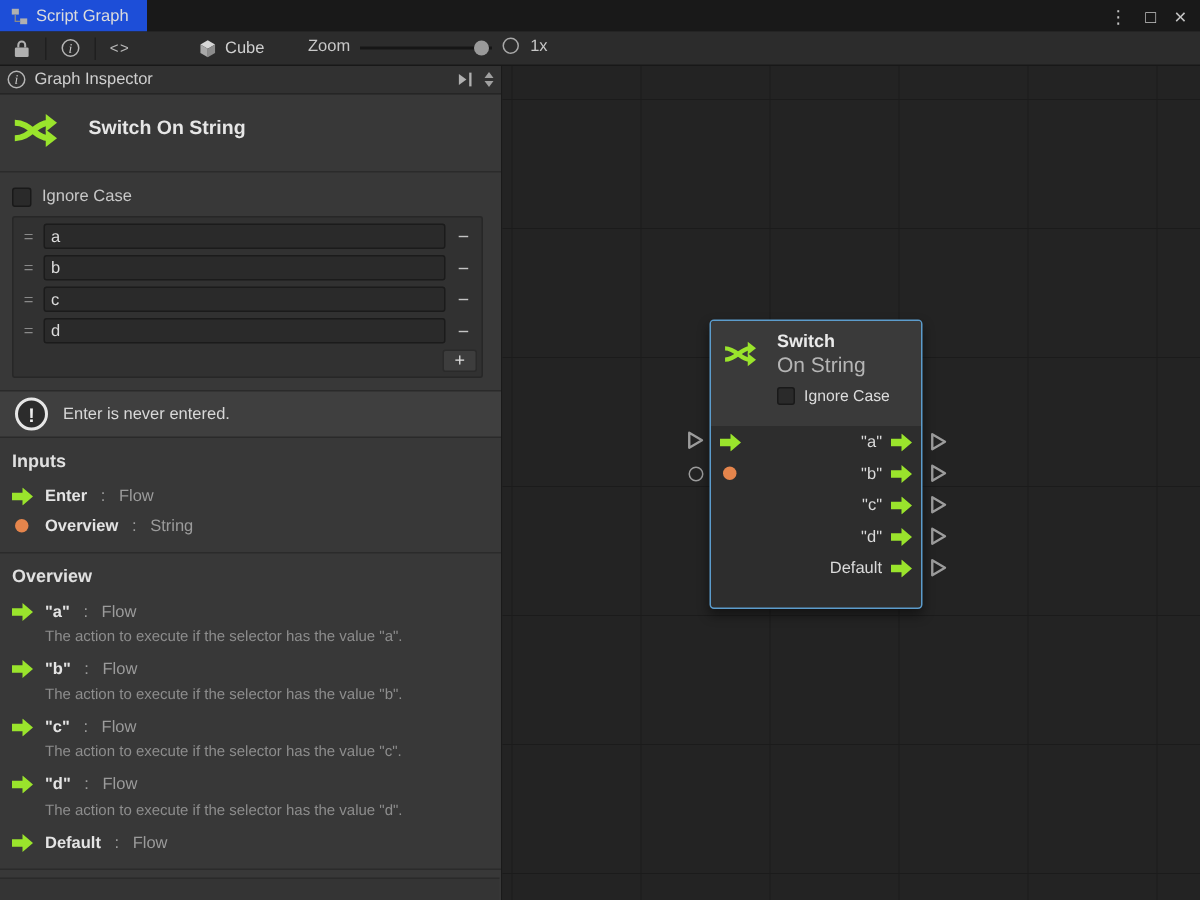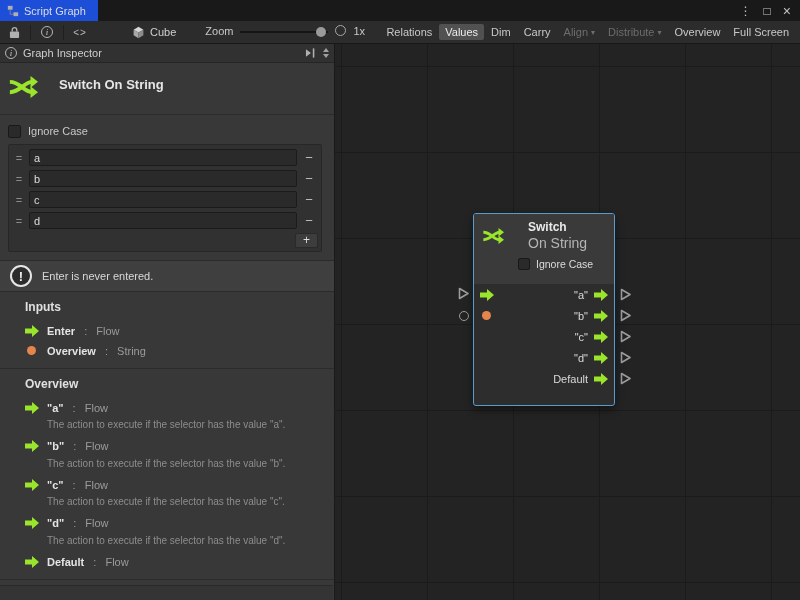--- a/index.html
+++ b/index.html
@@ -60,21 +60,21 @@
   .opt-minus{width:16px;text-align:center;color:#c4c4c4;font-size:13px;line-height:15px}
   .opt-footer{display:flex;justify-content:flex-end;padding:2px 1px 1px}
   .opt-plus{width:23px;height:15px;background:#3d3d3d;border:1px solid #2a2a2a;border-radius:2px;
     color:#dedede;text-align:center;line-height:13px;font-size:12px}
 
   .warning{flex:none;display:flex;align-items:center;gap:10px;height:32px;background:#3f3f3f;
     border-top:1px solid #2a2a2a;border-bottom:1px solid #2a2a2a;padding:0 10px;color:#d8d8d8}
   .warn-icon{flex:none;width:22px;height:22px;border:2px solid #e6e6e6;border-radius:50%;background:#2c2c2c;
     display:flex;align-items:center;justify-content:center;color:#efefef;font-weight:bold;font-size:13px}
 
-  .section{flex:none;padding:8px 25px 6px;border-bottom:1px solid #2b2b2b}
+  .section{flex:none;padding:8px 8px 6px;border-bottom:1px solid #2b2b2b}
   .section-heading{font-weight:bold;font-size:12px;color:#e0e0e0;margin-bottom:8px}
   .port-row{display:flex;align-items:center;gap:6px;min-height:17px;margin-bottom:3px}
   .port-icon{width:16px;flex:none;display:flex;align-items:center}
   .port-name{font-weight:bold;color:#e4e4e4}
   .port-type{color:#9b9b9b}
   .sep{white-space:pre;color:#9b9b9b}
   .port-desc{color:#8d8d8d;font-size:10px;line-height:1.25;margin:0 0 6px 22px}
   .dot{width:9px;height:9px;border-radius:50%;background:#e5854c;margin-left:2px}
 
   .insp-fill{flex:1}
@@ -82,21 +82,21 @@
 
   
   .canvas{position:absolute;left:335px;top:44px;width:465px;height:556px;background:#232323;
     background-image:linear-gradient(to right,#1b1b1b 1px,transparent 1px),
                      linear-gradient(to bottom,#1b1b1b 1px,transparent 1px);
     background-size:86px 86px;background-position:6px 22px}
 
   .node{position:absolute;left:138px;top:169px;width:142px;height:193px;background:#2d2d2d;
     border:1px solid #5c9ccc;border-radius:3px;box-shadow:0 4px 8px rgba(0,0,0,.45)}
   .node-header{height:70px;background:#3a3a3a;border-radius:2px 2px 0 0;padding:7px 8px 0}
-  .node-title-row{display:flex;align-items:center;gap:24px}
+  .node-title-row{display:flex;align-items:center;gap:14px}
   .node-title{font-weight:bold;font-size:12px;color:#eaeaea;line-height:1.15}
   .node-subtitle{font-size:14px;color:#b5b5b5;line-height:1.15}
   .node-check-row{display:flex;align-items:center;gap:6px;margin:7px 0 0 36px;color:#dcdcdc;font-size:10.5px}
   .node-checkbox{width:12px;height:12px;background:#2a2a2a;border:1px solid #191919;border-radius:2px;flex:none}
   .node-ports{padding:0}
   .prow{display:flex;align-items:center;height:21px;padding:0 6px}
   .prow .pleft{width:16px;flex:none;display:flex;align-items:center}
   .plabel{margin-left:auto;color:#dadada;font-size:11px}
   .out-arrow{margin-left:6px;display:flex;align-items:center}
 
@@ -154,30 +154,20 @@
   <div class="zoom-wrap">
     <span>Zoom</span>
     <div class="slider">
       <div class="slider-track"></div>
       <div class="slider-thumb"></div>
     </div>
     <span class="zoom-reset"></span>
     <span>1x</span>
   </div>
 
-  <div class="tb-buttons">
-    <span class="tb-btn">Relations</span>
-    <span class="tb-btn active">Values</span>
-    <span class="tb-btn">Dim</span>
-    <span class="tb-btn">Carry</span>
-    <span class="tb-btn disabled"><span>Align</span><span class="caret">▾</span></span>
-    <span class="tb-btn disabled"><span>Distribute</span><span class="caret">▾</span></span>
-    <span class="tb-btn">Overview</span>
-    <span class="tb-btn">Full Screen</span>
-  </div>
 </div>
 
 <div class="inspector">
 
   <div class="insp-header">
     <span class="info-badge">i</span>
     <span>Graph Inspector</span>
     <div class="hdr-right">
       <span>
         <svg width="11" height="10" viewBox="0 0 12 10">

